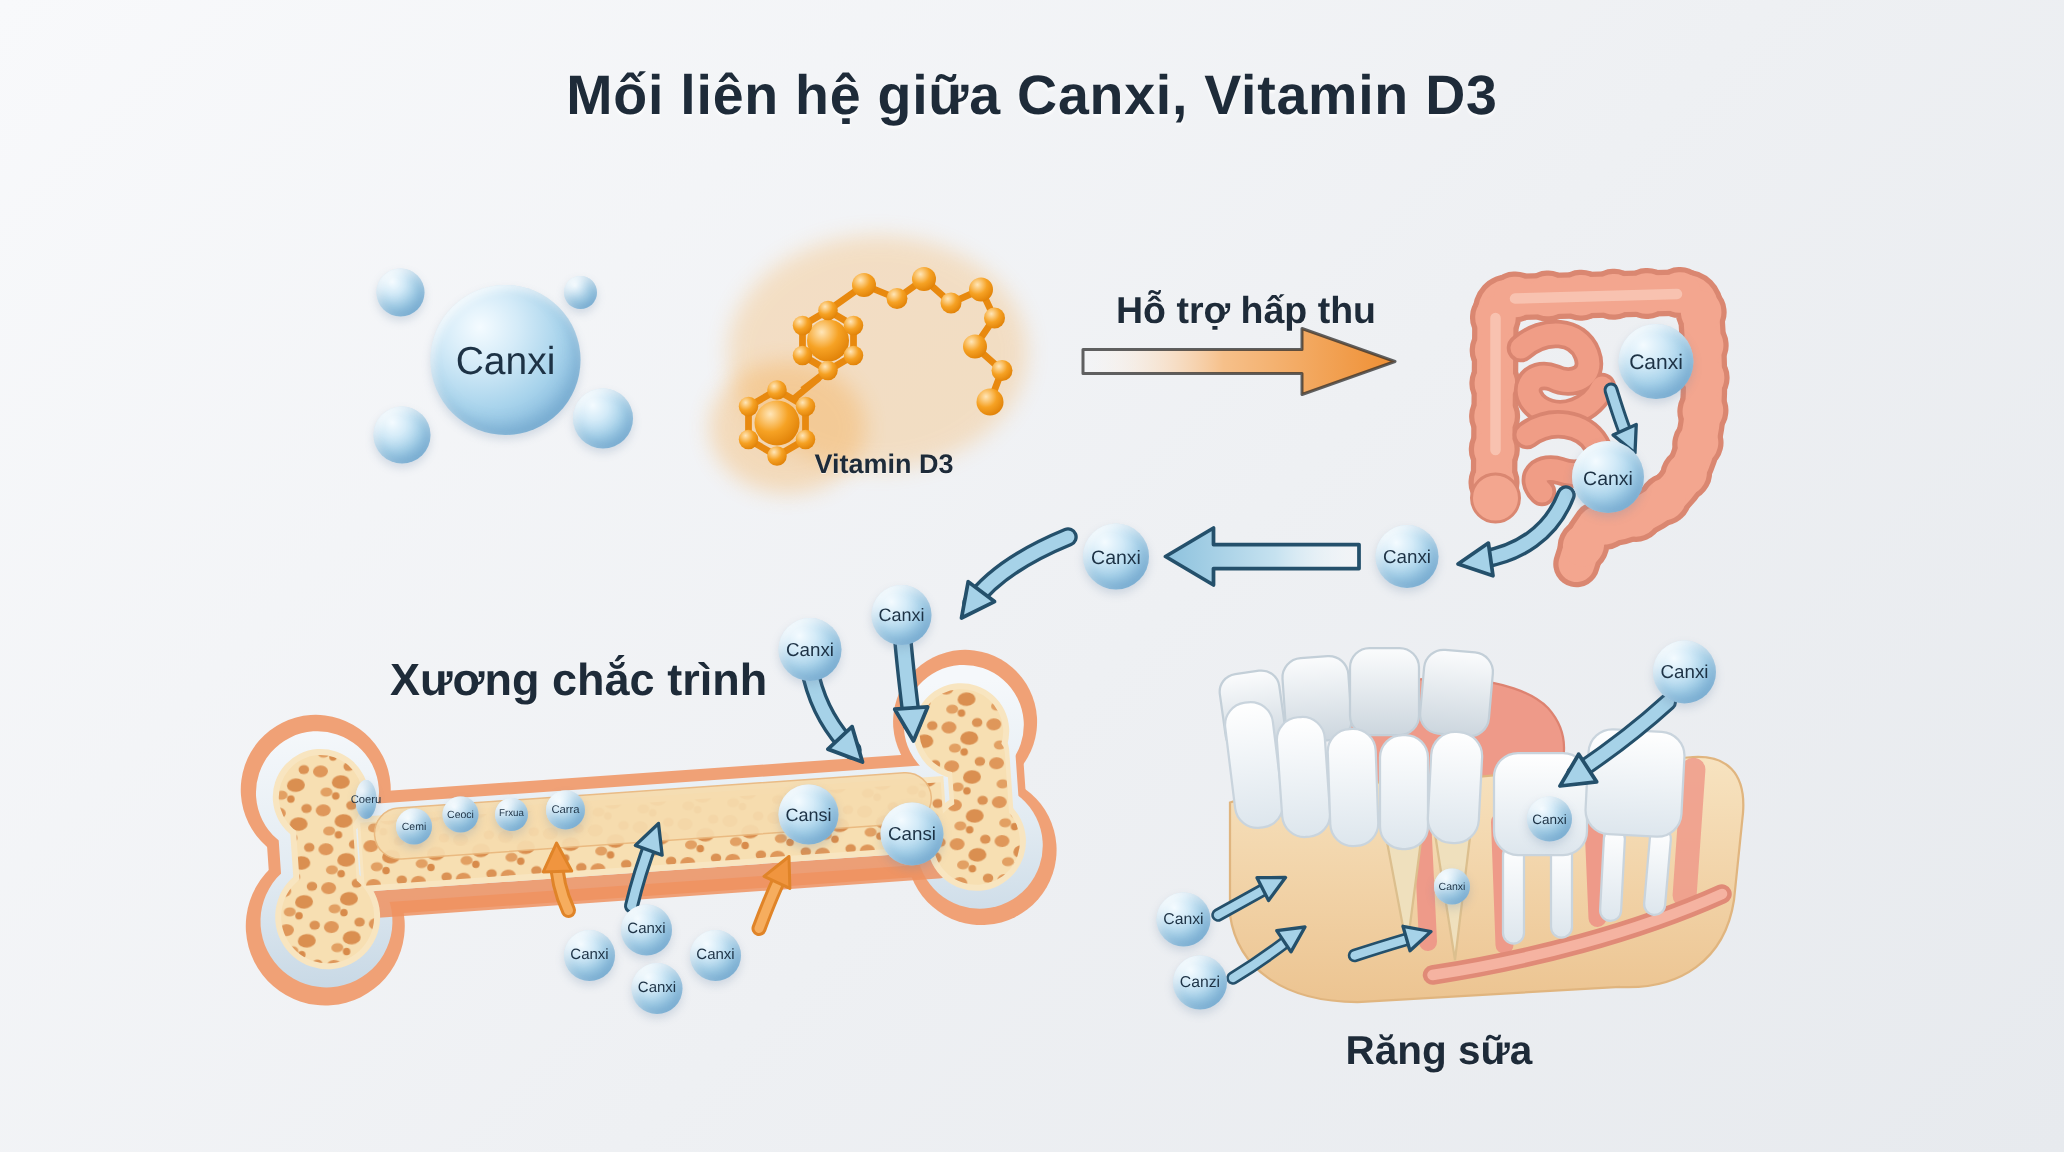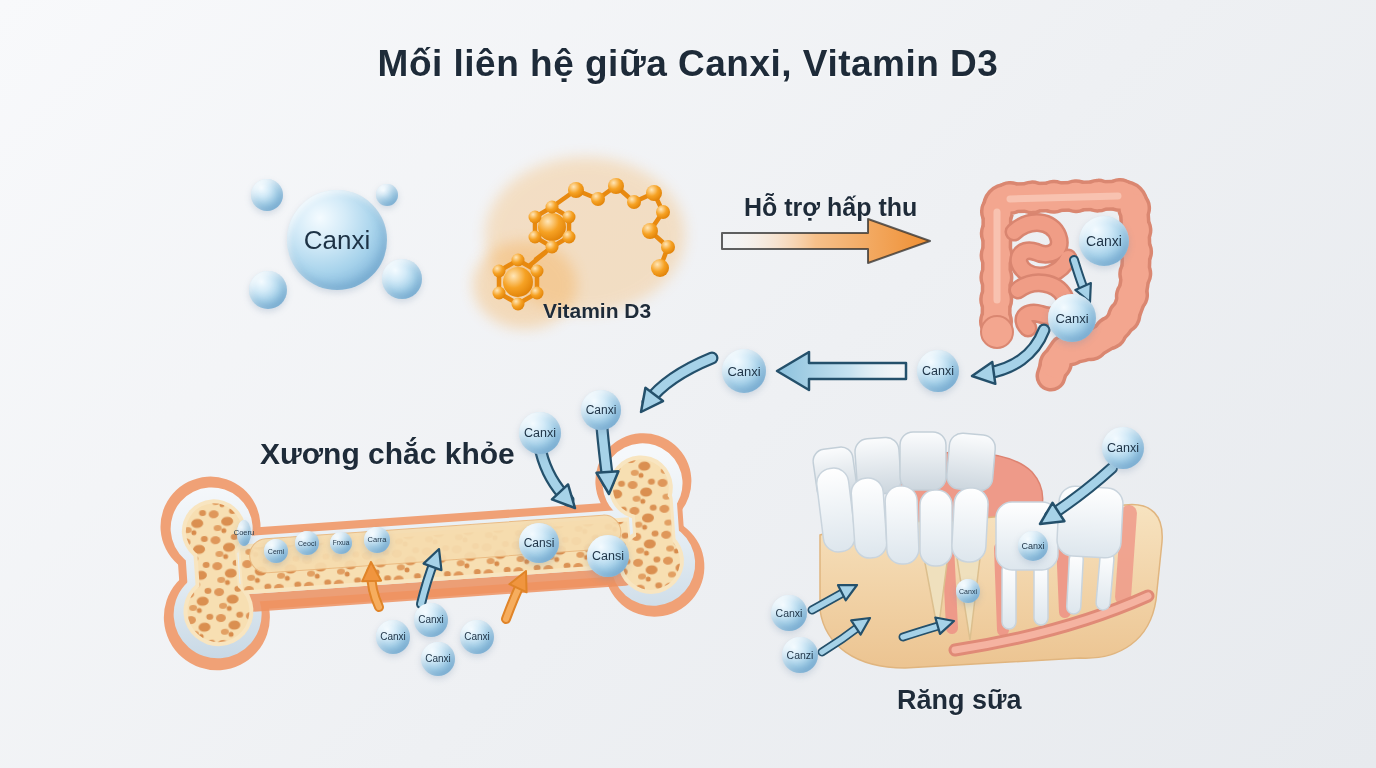--- a/index.html
+++ b/index.html
@@ -254,22 +254,22 @@
       <path d="M 506,619 C 512,603 517,591 522,581" fill="none" stroke="#f6ad5e" stroke-width="6" stroke-linecap="round"></path>
       <polygon points="0,0 -19,-9.5 -19,9.5" transform="translate(526,571) rotate(-65)" fill="#f0953f" stroke="#e08428" stroke-width="2" stroke-linejoin="round"></polygon>
     </g>
   </svg>
 
   <div class="title">
     <div>Mối liên hệ giữa Canxi, Vitamin D3</div>
   </div>
 
   <div class="lbl" style="left:728px;top:193px;font-size:25px;margin-left:16px;">Hỗ trợ hấp thu</div>
-  <div class="lbl" style="left:543px;top:299px;font-size:21px;">Vitamin D3</div>
-  <div class="lbl" style="left:260px;top:437px;font-size:30px;">Xương chắc khỏe</div>
+  <div class="lbl" style="left:543px;top:299px;font-size:18px;">Vitamin D3</div>
+  <div class="lbl" style="left:260px;top:437px;font-size:30px;">Xương chắc trình</div>
   <div class="lbl" style="left:897px;top:685px;font-size:27px;">Răng sữa</div>
 
   <div class="bub" style="left:287px;top:190px;width:100px;height:100px;font-size:26px;">Canxi</div>
   <div class="bub" style="left:251px;top:179px;width:32px;height:32px;"></div>
   <div class="bub" style="left:376px;top:184px;width:22px;height:22px;"></div>
   <div class="bub" style="left:249px;top:271px;width:38px;height:38px;"></div>
   <div class="bub" style="left:382px;top:259px;width:40px;height:40px;"></div>
 
   <div class="bub" style="left:1079px;top:216px;width:50px;height:50px;font-size:14px;">Canxi</div>
   <div class="bub" style="left:1048px;top:294px;width:48px;height:48px;font-size:13px;">Canxi</div>

